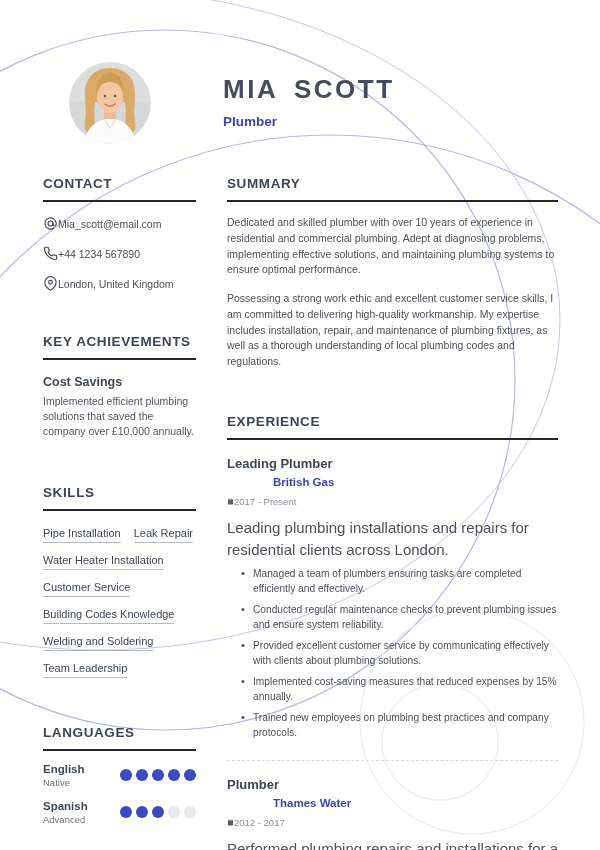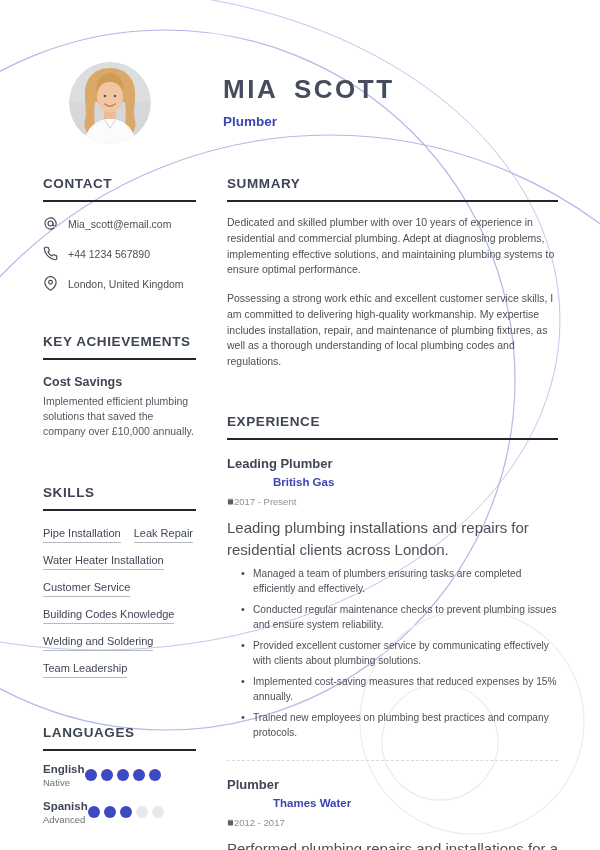--- a/index.html
+++ b/index.html
@@ -26,42 +26,42 @@
   .person-role { margin-top:9px; font-size:13.5px; font-weight:700; color:#3b46b1; }
 
   
   .col-left  { position:absolute; left:43px;  top:176px; width:153px; z-index:2; }
   .col-right { position:absolute; left:227px; top:176px; width:331px; z-index:2; }
 
   h2.sec { margin:0; font-size:13.5px; font-weight:700; letter-spacing:0.6px; color:#3d4454; }
   .rule { height:2px; background:#23262b; margin-top:9px; }
 
   
-  .contact-row { display:flex; align-items:center; gap:10px; margin-top:13px; min-height:17px; }
+  .contact-row { display:flex; align-items:center; margin-top:13px; min-height:17px; }
   .contact-ic { width:15px; height:15px; flex:0 0 15px; color:#3f4550; }
   .contact-ic svg { width:100%; height:100%; display:block; }
   .contact-tx { font-size:10.5px; color:#4b5058; }
 
   
   .sec-keyach { margin-top:42px; }
   .ach-title { font-size:12.5px; font-weight:700; color:#3f4756; margin-top:15px; }
   .ach-desc  { font-size:10.5px; color:#53575f; line-height:1.45; margin-top:5px; }
 
   
   .sec-skills { margin-top:45px; }
   .skills-wrap { display:flex; flex-wrap:wrap; column-gap:13px; margin-top:5px; }
   .skill-chip {
     font-size:11px; font-weight:400; color:#3f4756;
     border-bottom:1px solid #b6b9bf; padding-bottom:3px; margin-top:11px;
     white-space:nowrap;
   }
 
   
   .sec-langs { margin-top:47px; }
-  .lang-row { display:flex; justify-content:flex-start; align-items:center; margin-top:12px; }
+  .lang-row { display:flex; justify-content:space-between; align-items:center; margin-top:12px; }
   .lang-name { font-size:11.5px; font-weight:700; color:#3f4756; }
   .lang-sub  { font-size:9.5px; color:#6c7178; margin-top:2px; }
   .dots { display:flex; gap:4px; }
   .dot { width:12px; height:12px; border-radius:50%; }
   .dot.filled { background:#3b4ac1; }
   .dot.empty  { background:#e7e8ec; }
 
   
   .summary p { margin:13px 0 0; font-size:10.5px; line-height:1.5; color:#4c5158; }
 

